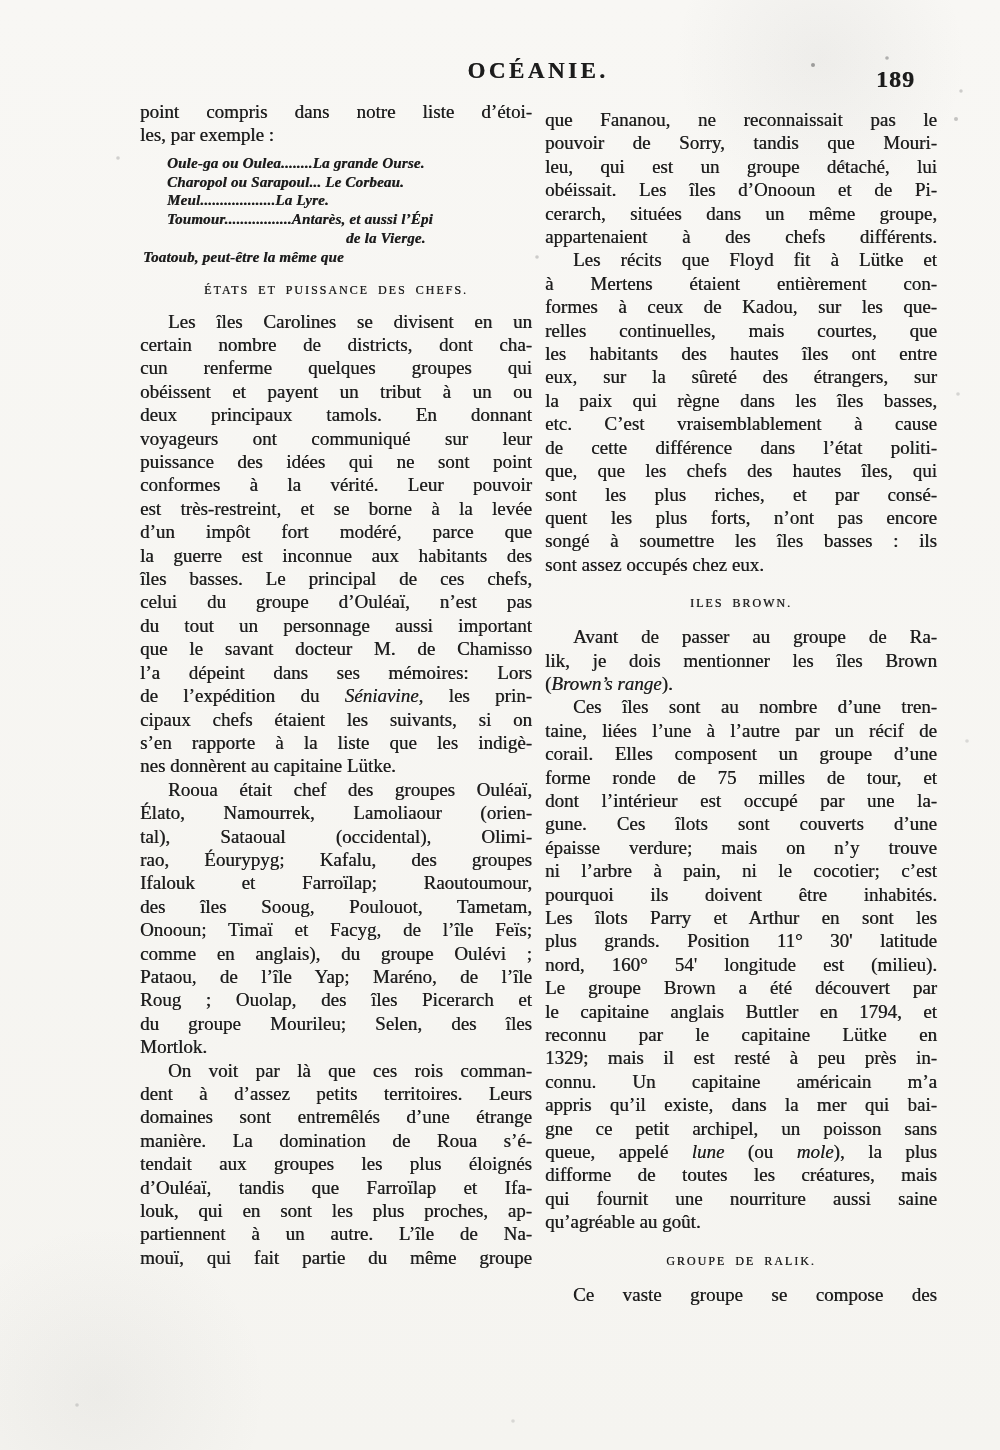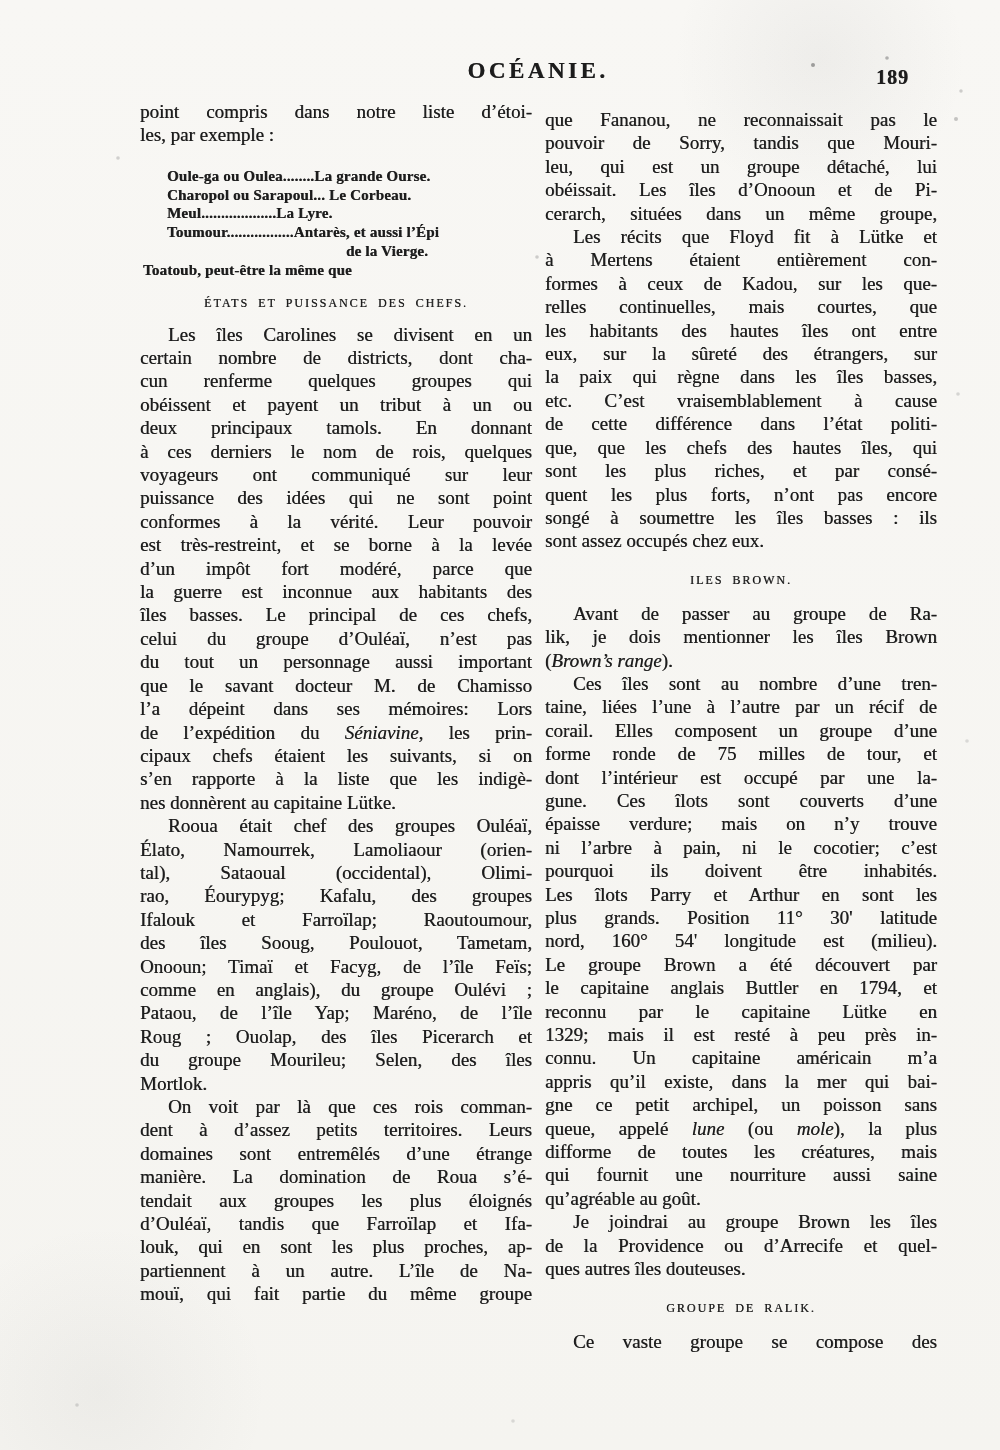--- a/index.html
+++ b/index.html
@@ -51,21 +51,21 @@
     width: 796px;
     text-align: center;
     font-size: 23px;
     font-weight: 700;
     letter-spacing: 3.5px;
   }
   .page-number {
     position: absolute;
     top: 66px;
     left: 876px;
-    font-size: 20px;
+    font-size: 24px;
     font-weight: 700;
     letter-spacing: 1px;
   }
   .col {
     position: absolute;
     top: 100px;
     width: 392px;
   }
   .col-left  { left: 140px; }
   .col-right { left: 545px; top: 108px; }
@@ -74,21 +74,22 @@
     font-size: 19px;
     line-height: 23.4px;
     text-align: justify;
     text-align-last: justify;
     text-justify: inter-word;
   }
   .line.first { padding-left: 28px; }
   .line.last  { text-align-last: left; }
 
   .star-table {
-    margin: 20px 0 12px 0;
+    margin: 7px 0 12px 0;
+    font-style: italic;
   }
   .list-line {
     font-size: 15px;
     line-height: 18.8px;
     font-weight: 700;
     letter-spacing: 0.2px;
   }
   .ind0 { padding-left: 3px; }
   .ind1 { padding-left: 27px; }
   .ind2 { padding-left: 206px; }
@@ -127,21 +128,20 @@
         <div class="list-line ind2">de la Vierge.</div>
         <div class="list-line ind0">Toatoub, peut-être la même que</div>
       </div>
       <div class="section-heading">ÉTATS ET PUISSANCE DES CHEFS.</div>
       <div>
         <div class="line first"><span>Les îles Carolines se divisent en un</span></div>
         <div class="line"><span>certain nombre de districts, dont cha-</span></div>
         <div class="line"><span>cun renferme quelques groupes qui</span></div>
         <div class="line"><span>obéissent et payent un tribut à un ou</span></div>
         <div class="line"><span>deux principaux tamols. En donnant</span></div>
-        <div class="line"><span>à ces derniers le nom de rois, quelques</span></div>
         <div class="line"><span>voyageurs ont communiqué sur leur</span></div>
         <div class="line"><span>puissance des idées qui ne sont point</span></div>
         <div class="line"><span>conformes à la vérité. Leur pouvoir</span></div>
         <div class="line"><span>est très-restreint, et se borne à la levée</span></div>
         <div class="line"><span>d’un impôt fort modéré, parce que</span></div>
         <div class="line"><span>la guerre est inconnue aux habitants des</span></div>
         <div class="line"><span>îles basses. Le principal de ces chefs,</span></div>
         <div class="line"><span>celui du groupe d’Ouléaï, n’est pas</span></div>
         <div class="line"><span>du tout un personnage aussi important</span></div>
         <div class="line"><span>que le savant docteur M. de Chamisso</span></div>
@@ -178,20 +178,21 @@
       </div>
     </div>
 
   <div class="col col-right">
       <div>
         <div class="line"><span>que Fananou, ne reconnaissait pas le</span></div>
         <div class="line"><span>pouvoir de Sorry, tandis que Mouri-</span></div>
         <div class="line"><span>leu, qui est un groupe détaché, lui</span></div>
         <div class="line"><span>obéissait. Les îles d’Onooun et de Pi-</span></div>
         <div class="line"><span>cerarch, situées dans un même groupe,</span></div>
+        <div class="line"><span>appartenaient à des chefs différents.</span></div>
       </div>
       <div>
         <div class="line first"><span>Les récits que Floyd fit à Lütke et</span></div>
         <div class="line"><span>à Mertens étaient entièrement con-</span></div>
         <div class="line"><span>formes à ceux de Kadou, sur les que-</span></div>
         <div class="line"><span>relles continuelles, mais courtes, que</span></div>
         <div class="line"><span>les habitants des hautes îles ont entre</span></div>
         <div class="line"><span>eux, sur la sûreté des étrangers, sur</span></div>
         <div class="line"><span>la paix qui règne dans les îles basses,</span></div>
         <div class="line"><span>etc. C’est vraisemblablement à cause</span></div>
@@ -226,23 +227,18 @@
         <div class="line"><span>reconnu par le capitaine Lütke en</span></div>
         <div class="line"><span>1329; mais il est resté à peu près in-</span></div>
         <div class="line"><span>connu. Un capitaine américain m’a</span></div>
         <div class="line"><span>appris qu’il existe, dans la mer qui bai-</span></div>
         <div class="line"><span>gne ce petit archipel, un poisson sans</span></div>
         <div class="line"><span>queue, appelé </span><i>lune</i><span> (ou </span><i>mole</i><span>), la plus</span></div>
         <div class="line"><span>difforme de toutes les créatures, mais</span></div>
         <div class="line"><span>qui fournit une nourriture aussi saine</span></div>
         <div class="line last"><span>qu’agréable au goût.</span></div>
       </div>
-      <div>
-        <div class="line first"><span>Je joindrai au groupe Brown les îles</span></div>
-        <div class="line"><span>de la Providence ou d’Arrecife et quel-</span></div>
-        <div class="line last"><span>ques autres îles douteuses.</span></div>
-      </div>
       <div class="section-heading">GROUPE DE RALIK.</div>
       <div>
         <div class="line first"><span>Ce vaste groupe se compose des</span></div>
       </div>
     </div>
 </div>
 
 </body></html>

